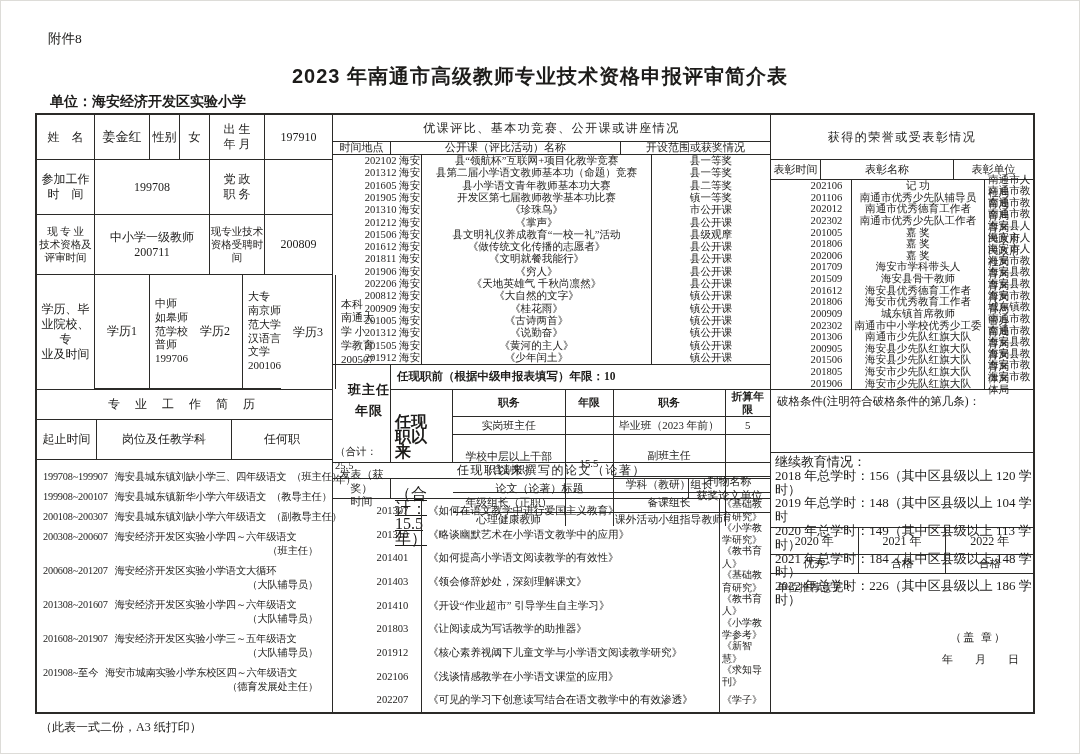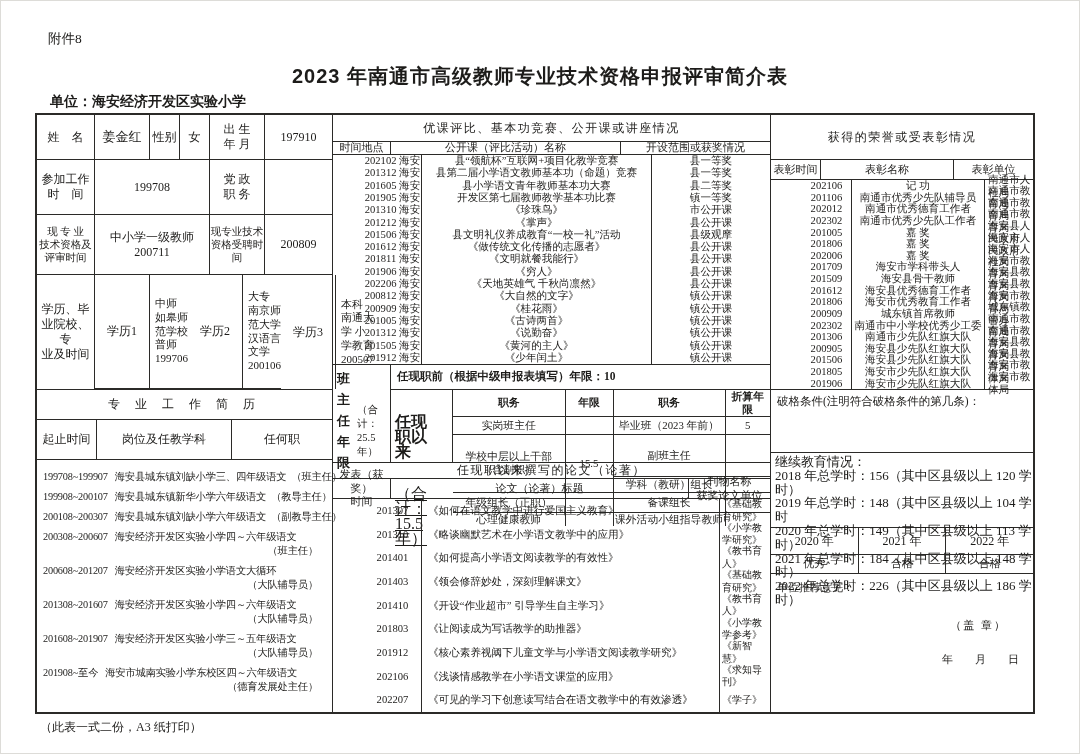--- a/index.html
+++ b/index.html
@@ -44,21 +44,21 @@
 
   .career-list{ flex:1; display:flex; flex-direction:column; justify-content:space-evenly;
                 padding:4px 4px 12px 4px; font-size:10.3px; letter-spacing:-0.2px; }
   .career-entry{ line-height:14px; }
   .ce-l1{ white-space:nowrap; padding-left:2px; }
   .ce-period{ margin-right:7px; }
   .ce-role-inline{ margin-left:5px; }
   .ce-l2{ text-align:right; padding-right:10px; }
 
   .bz{ display:flex; min-height:0; }
-  .bz-label{ width:58px; border-right:1px solid var(--ln); display:flex; flex-direction:row; align-items:center; padding-top:14px; }
+  .bz-label{ width:58px; border-right:1px solid var(--ln); display:flex; flex-direction:column; align-items:flex-end; padding-top:14px; }
   .bz-name{ font-size:13px; font-weight:700; line-height:21px; letter-spacing:1px; white-space:pre-line; text-align:center; }
   .bz-total{ margin-top:24px; font-size:10.5px; align-self:flex-start; padding-left:2px; white-space:pre-line; line-height:14px; }
   .bz-right{ flex:1; display:flex; flex-direction:column; min-width:0; }
   .bz-before{ height:25px; border-bottom:1px solid var(--ln); display:flex; align-items:center; padding-left:6px;
               font-weight:700; font-size:11.5px; }
   .bz-body{ flex:1; display:flex; min-height:0; }
   .bz-since{ width:62px; border-right:1px solid var(--ln); font-size:16px; padding:24px 14px 0 4px; line-height:15px; }
   .bz-since-label{ font-weight:700; display:block; }
   .bz-since-total{ display:block; margin-top:27px; white-space:pre-line;text-decoration:underline; }
   .bztable{ flex:1; border-collapse:collapse; table-layout:fixed; height:100%; }
@@ -72,21 +72,21 @@
   .pn{ justify-content:flex-start; text-align:left; padding-left:6px; }
   .pj{ justify-content:flex-start; text-align:left; padding-left:2px; font-size:10px; }
   .hu{ justify-content:flex-start; text-align:left; padding-left:3px; }
 
   .brk{ padding:4px 6px; font-size:11.5px; }
   .ce-box{ padding:2px 0 0 4px; font-size:13px; line-height:13.8px; }
   .yr:last-child{ border-right:none; }
 
   .rec{ flex:1; position:relative; font-size:11px; }
   .rec-label{ position:absolute; left:6px; top:6px; }
-  .rec-seal{ position:absolute; right:26px; top:44px; letter-spacing:2px; }
+  .rec-seal{ position:absolute; right:26px; top:56px; letter-spacing:2px; }
   .rec-date{ position:absolute; right:14px; top:78px; }
 </style>
 </head>
 <body>
 
 <div class="page">
   <div class="attachment">附件8</div>
   <div class="title">2023 年南通市高级教师专业技术资格申报评审简介表</div>
   <div class="unit">单位：海安经济开发区实验小学</div>
 

